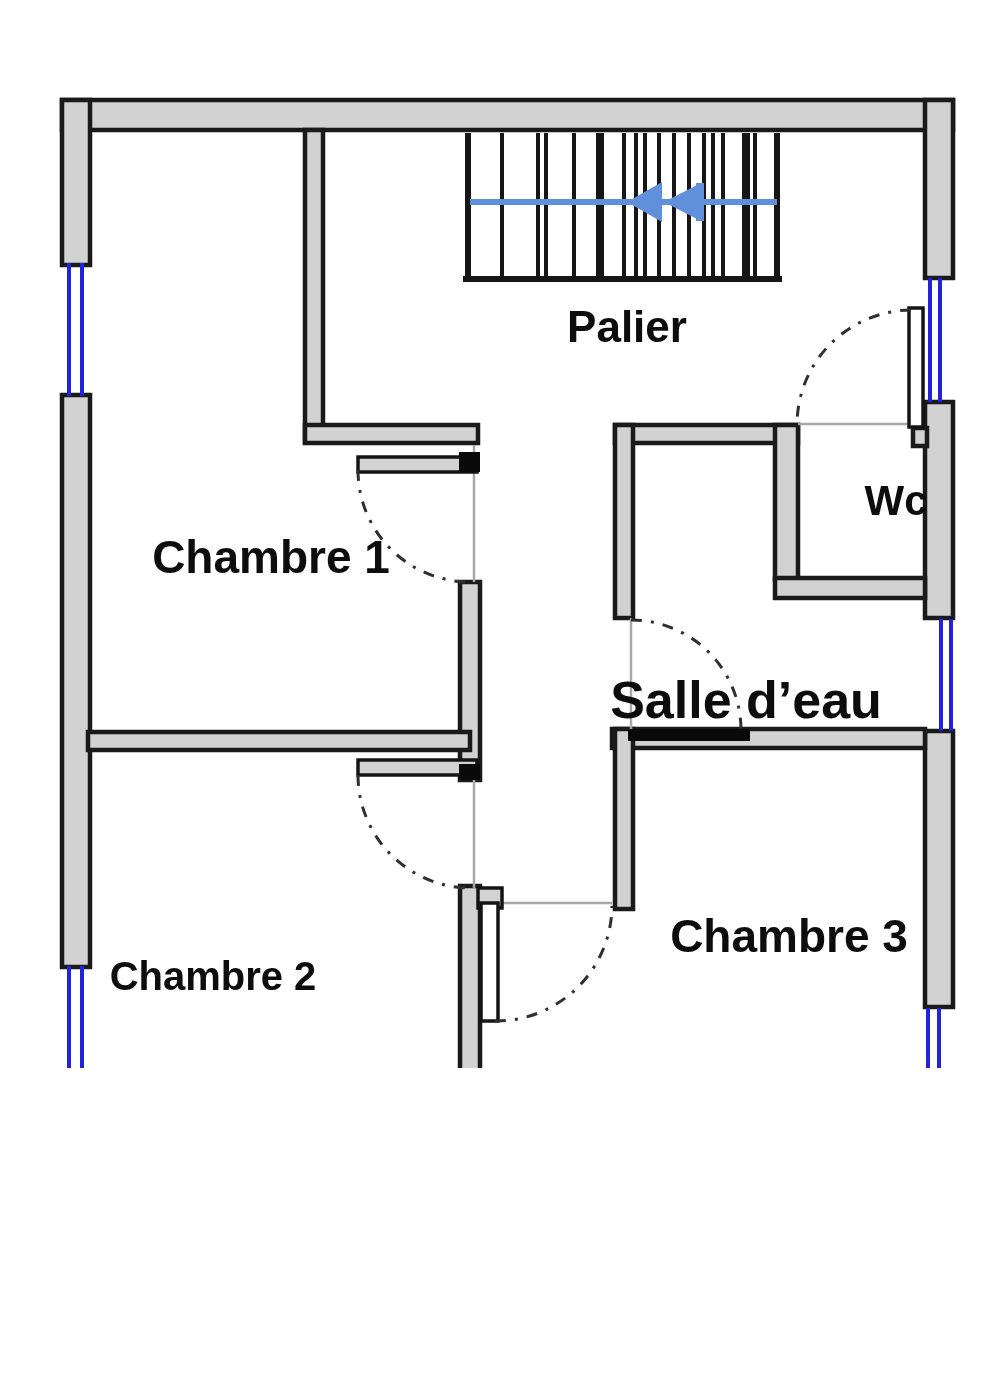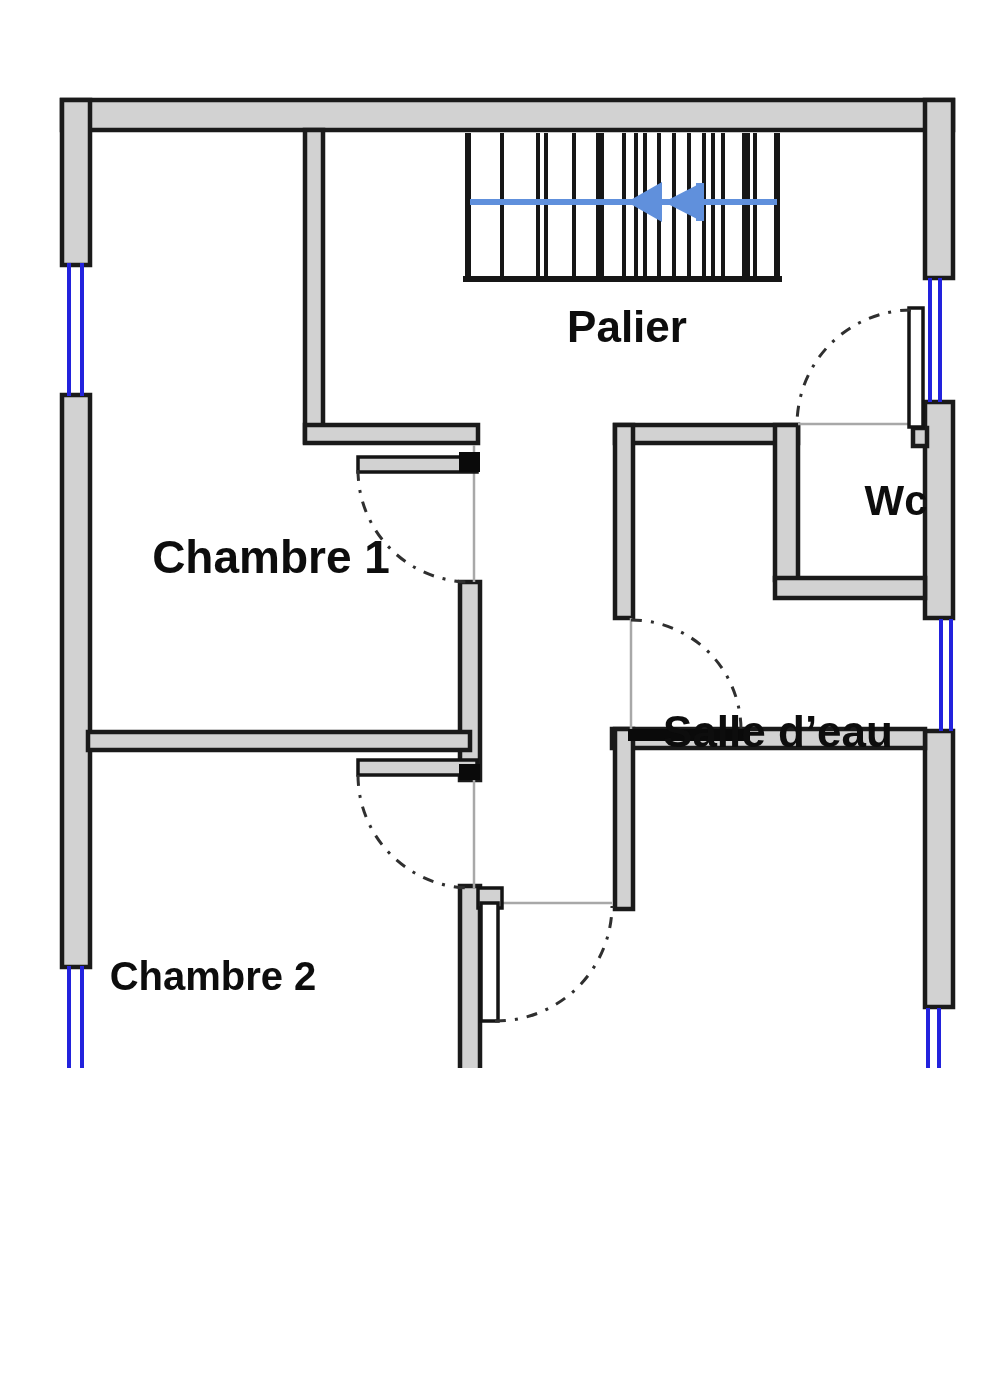--- a/index.html
+++ b/index.html
@@ -114,15 +114,16 @@
       <path d="M 806 1308 L 838 1264 L 870 1308" fill="none" stroke="#262626" stroke-width="8" opacity="0.8"></path>
       <ellipse cx="838" cy="1300" rx="20" ry="12" fill="#e0e0e0" stroke="#262626" stroke-width="4" opacity="0.85"></ellipse>
       <rect x="742" y="1352" width="210" height="26" rx="6" fill="#e4e4e4" opacity="0.55"></rect>
       <rect x="762" y="1357" width="62" height="14" rx="6" fill="#e4e4e4" opacity="0.55"></rect>
       <rect x="842" y="1357" width="84" height="14" rx="6" fill="#e4e4e4" opacity="0.55"></rect>
     </svg>
 
   <div class="room-label" style="left: 627px; top: 327px; font-size: 44px; color: rgb(13, 13, 13);">Palier</div>
   <div class="room-label" style="left: 271px; top: 557px; font-size: 46px; color: rgb(13, 13, 13);">Chambre 1</div>
   <div class="room-label" style="left: 886px; top: 501px; font-size: 42px; color: rgb(13, 13, 13); margin-left: 10px;">Wc</div>
-  <div class="room-label" style="left: 778px; top: 700px; font-size: 44px; color: rgb(13, 13, 13); margin-top: 32px;">Salle d’eau</div>
+  <div class="room-label" style="left: 746px; top: 700px; font-size: 52px; color: rgb(13, 13, 13);">Salle d’eau</div>
   <div class="room-label" style="left: 213px; top: 976px; font-size: 40px; color: rgb(13, 13, 13);">Chambre 2</div>
+  <div class="room-label" style="left: 789px; top: 936px; font-size: 46px; color: rgb(13, 13, 13);">Chambre 3</div>
 </div>
 
 </body></html>

